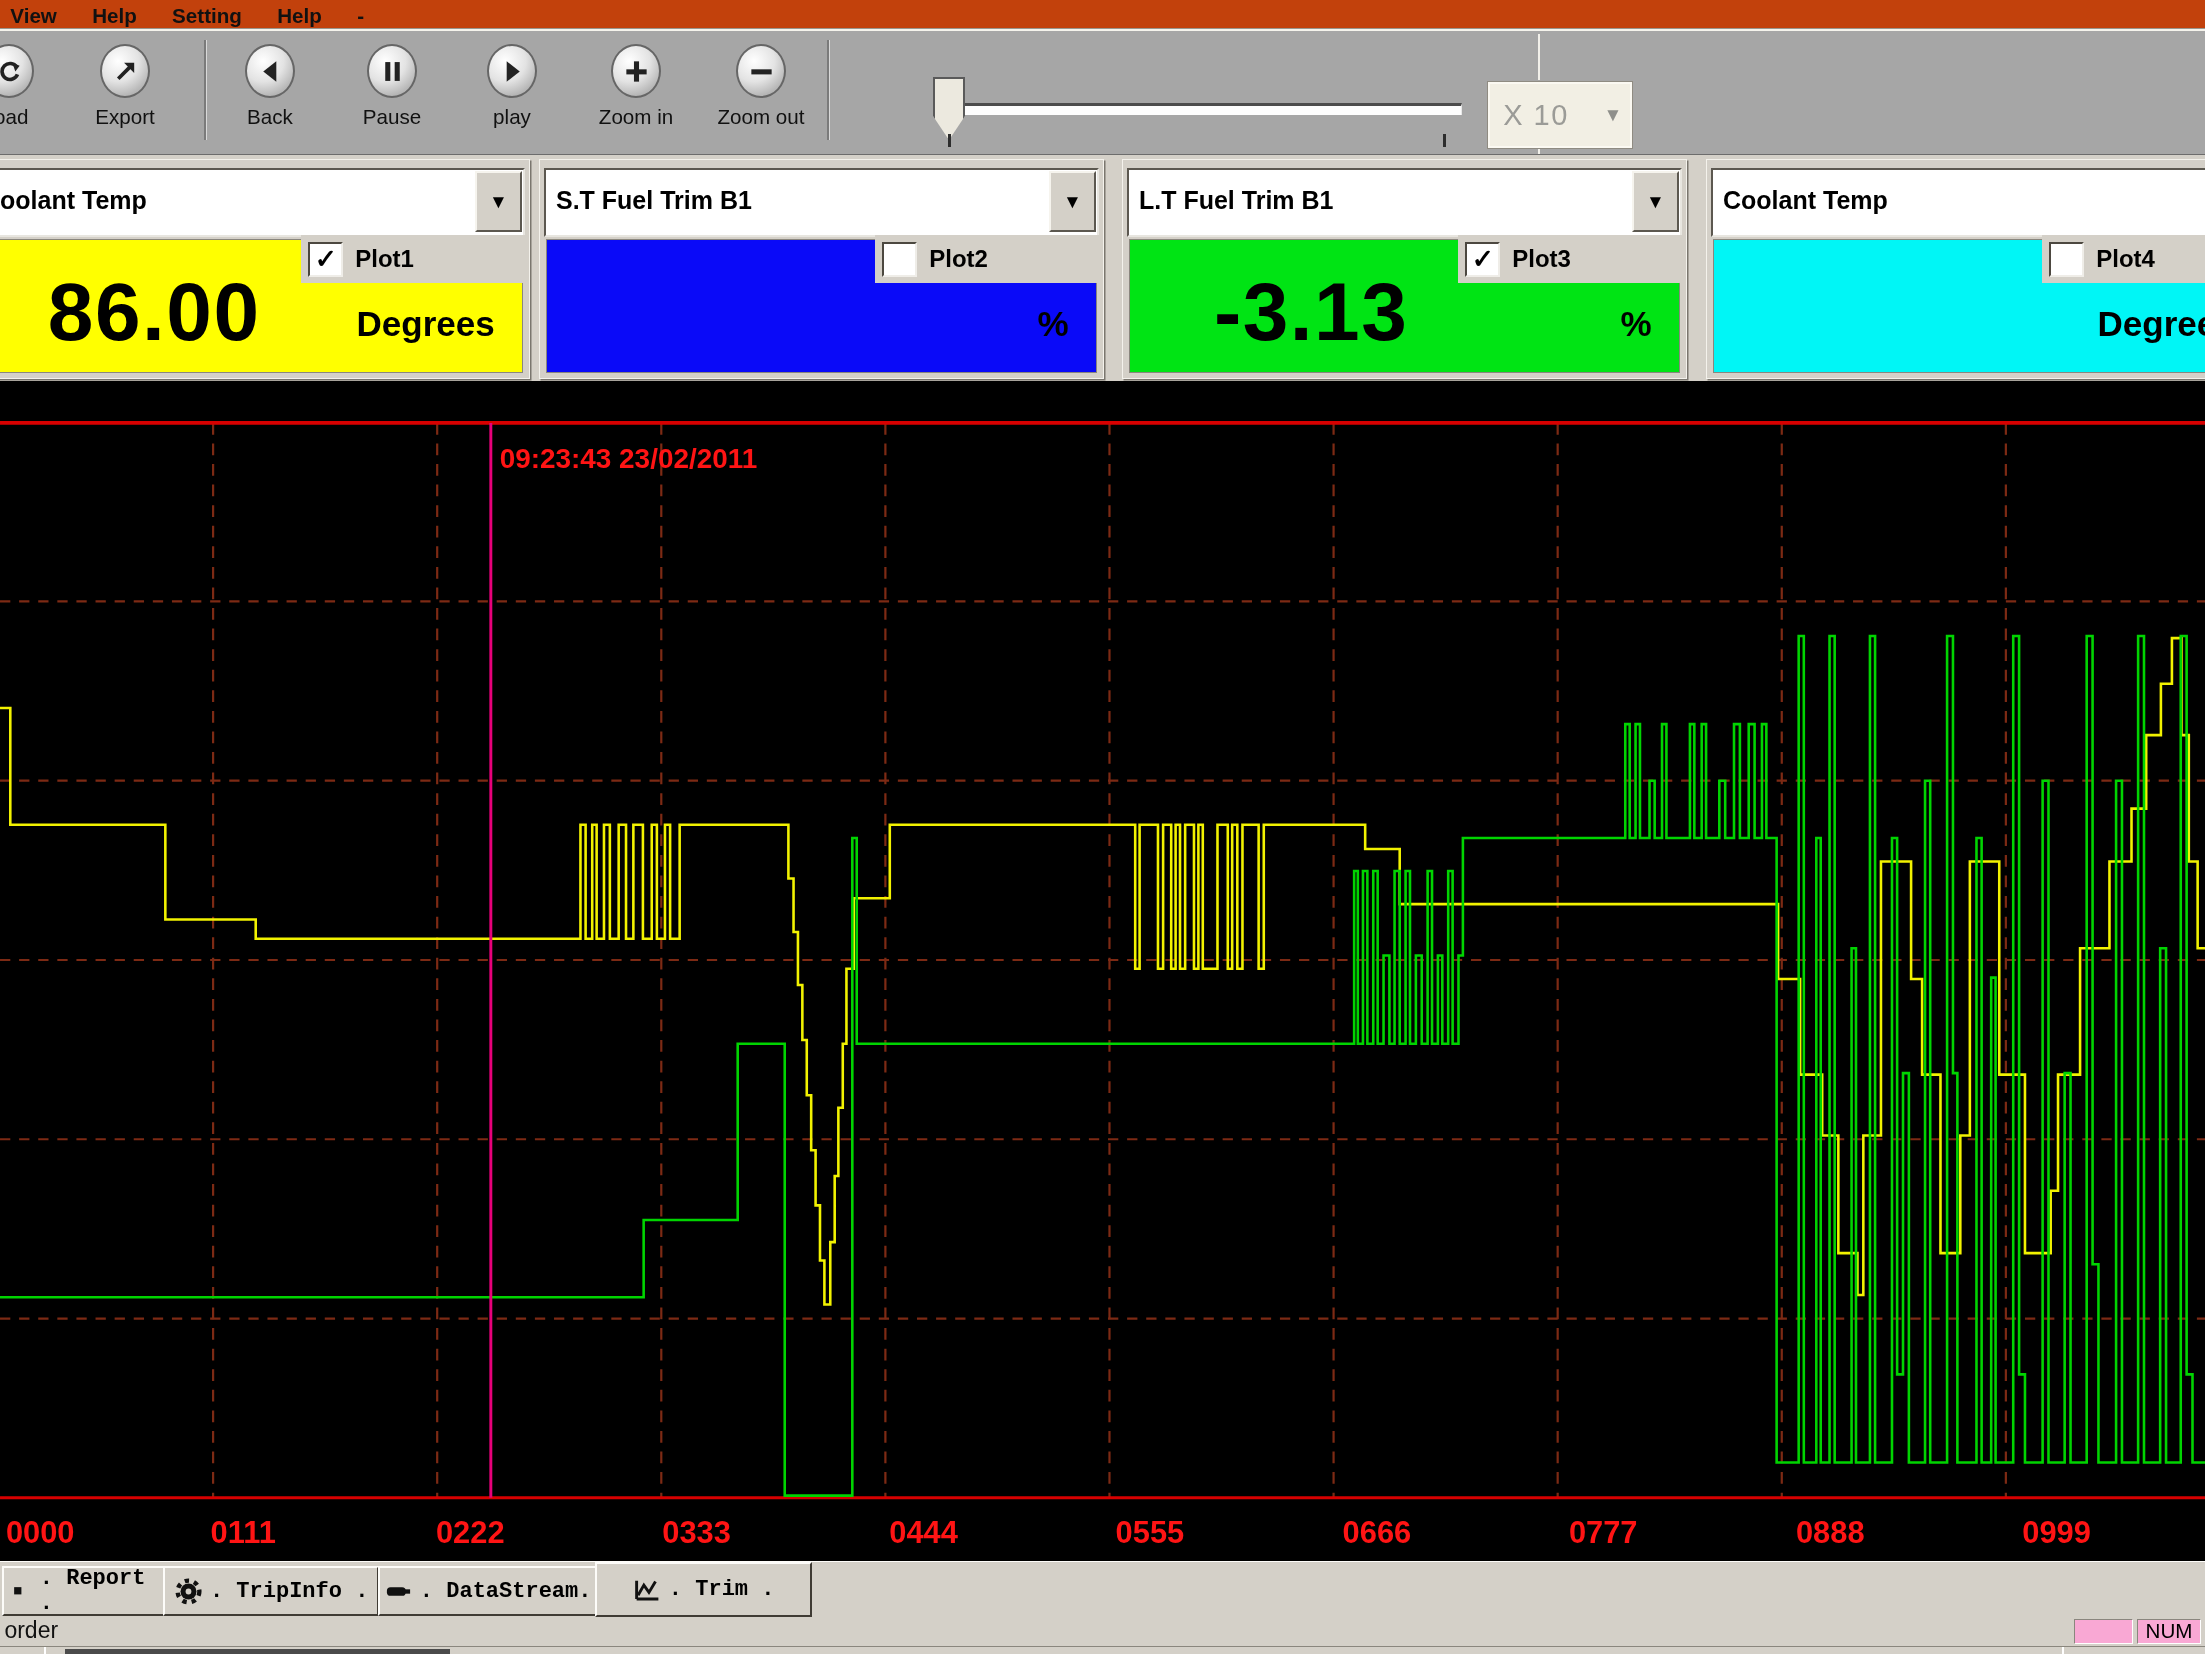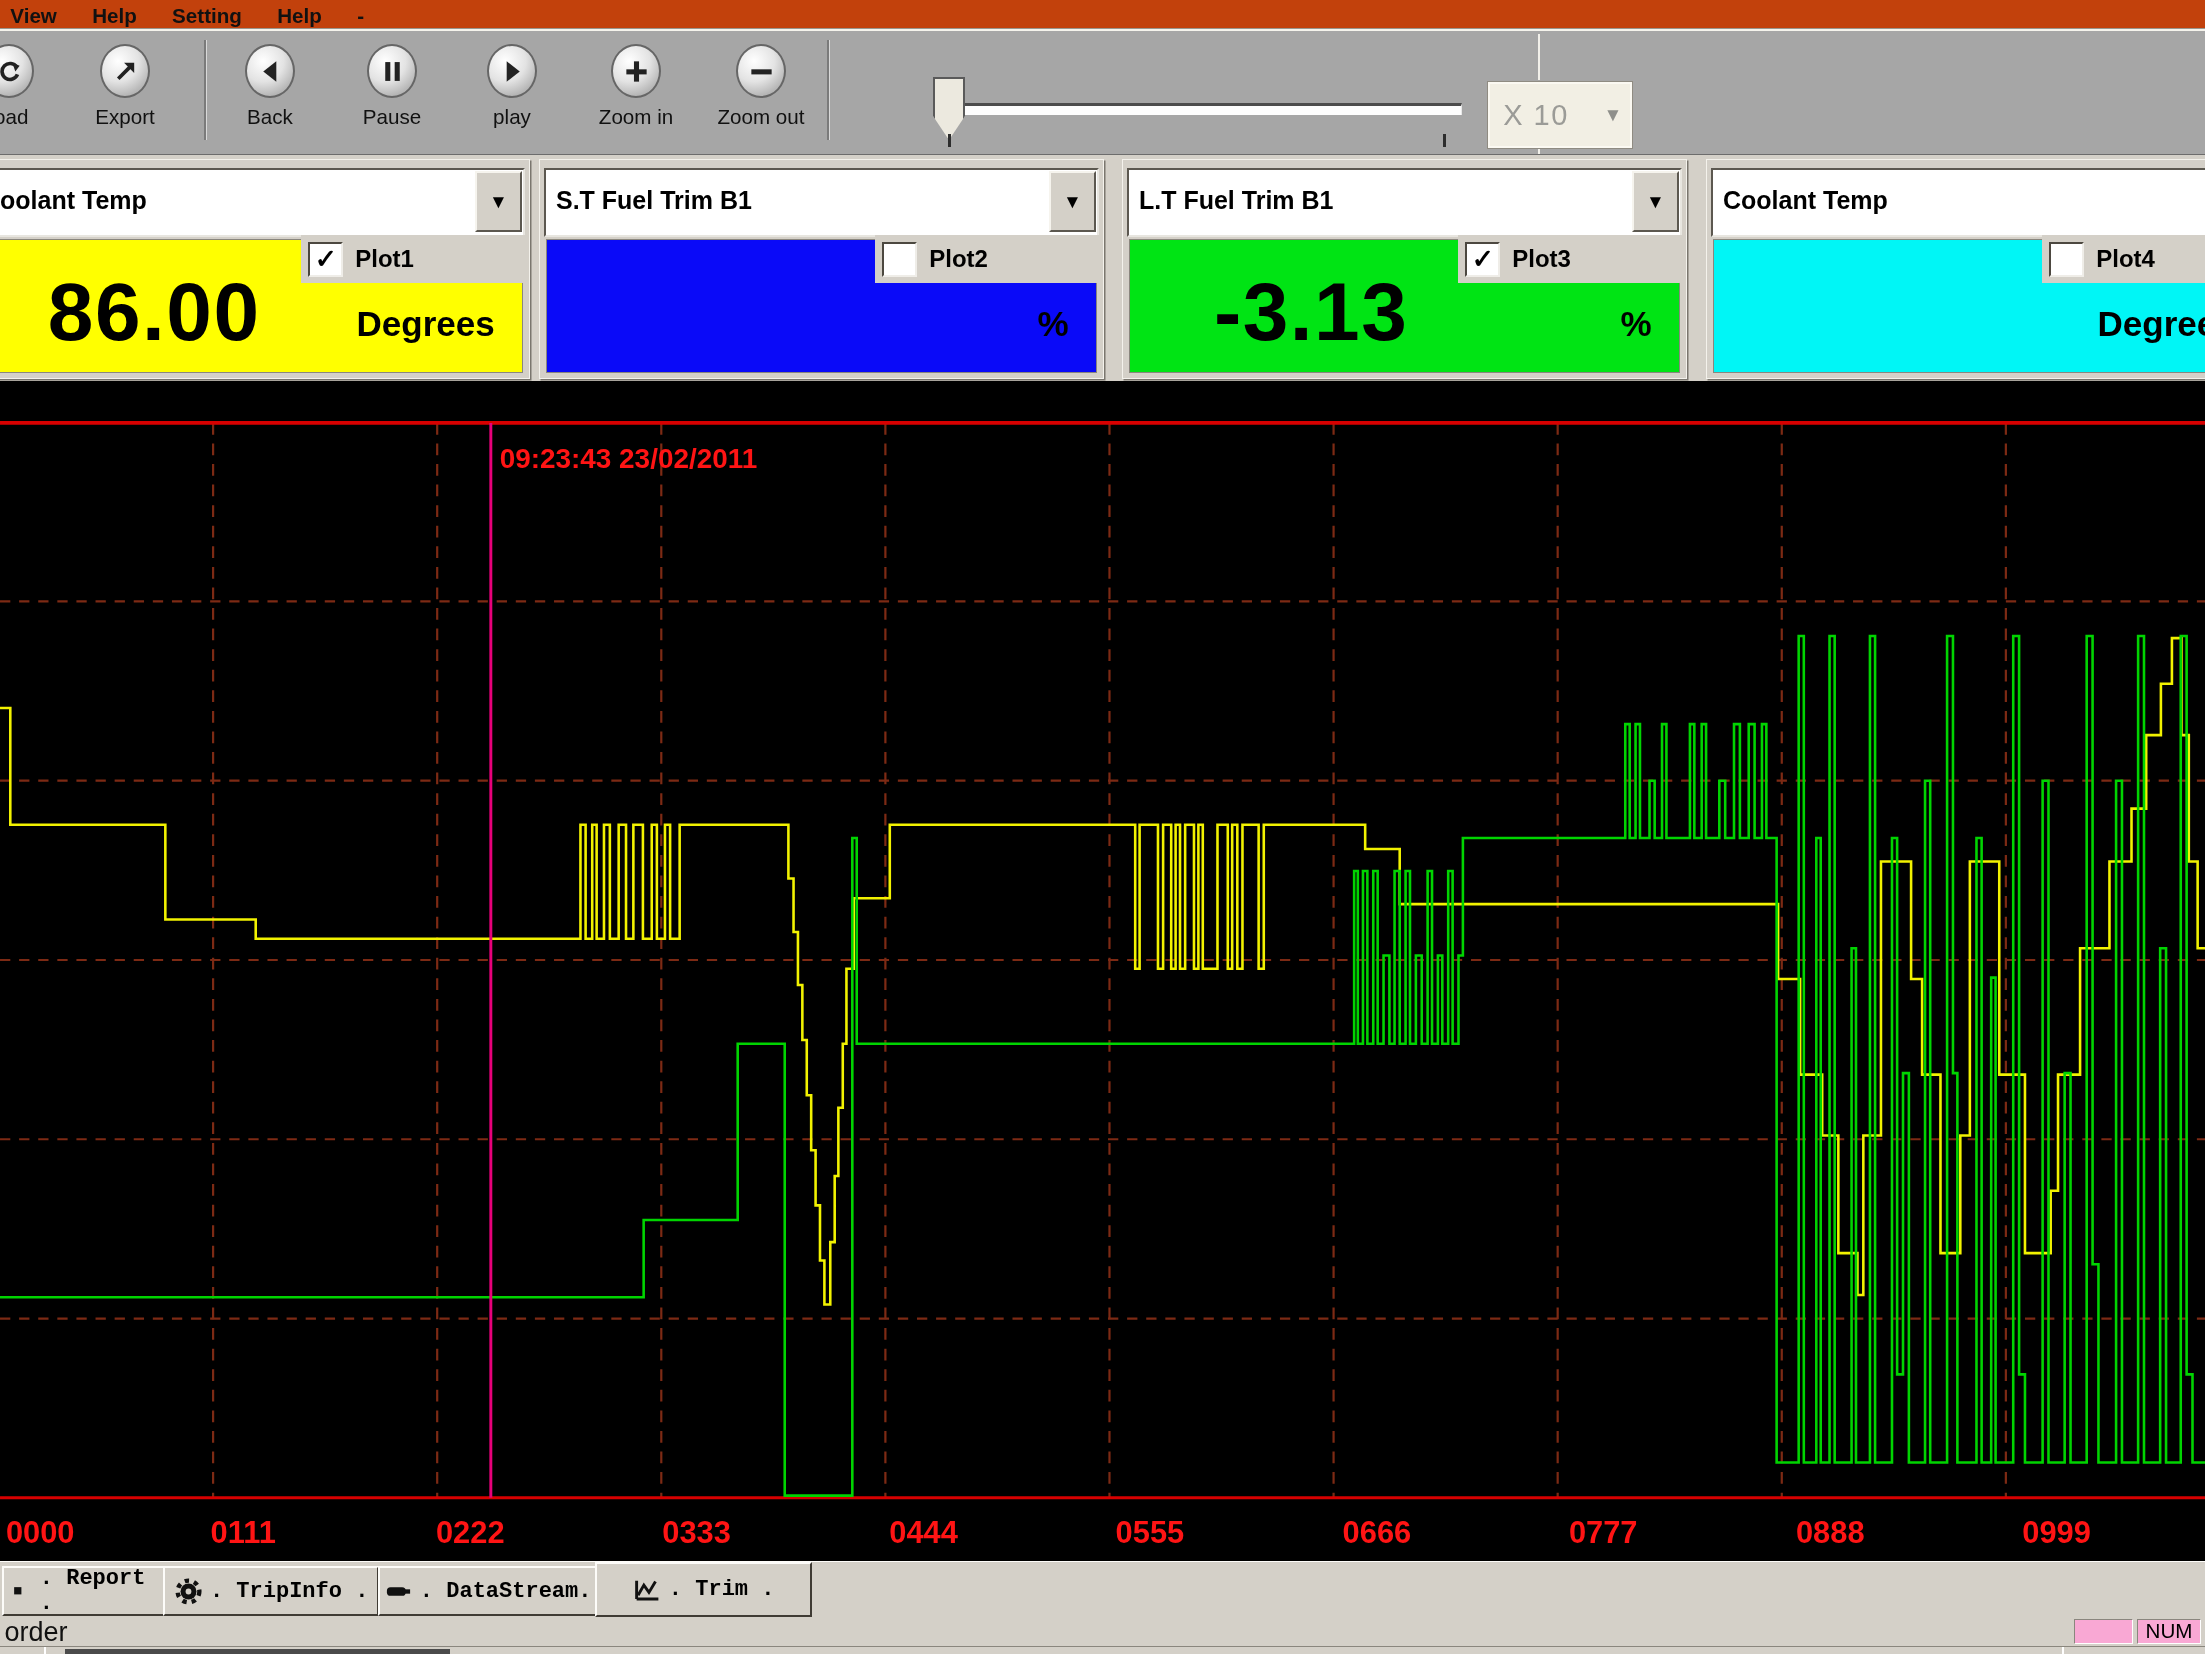--- a/index.html
+++ b/index.html
@@ -57,21 +57,21 @@
   .graph{position:absolute;left:0;top:381px;width:2205px;height:1180px;background:#000;}
   
   .tabbar{position:absolute;left:0;top:1561px;width:2205px;height:56px;background:#d4d0c8;
           border-top:1.5px solid #fdfcf9;}
   .tab{position:absolute;background:#d4d0c8;border:2.2px solid #fdfcf9;border-right-color:#3f3b34;
        border-bottom-color:#3f3b34;display:flex;align-items:center;justify-content:center;
        font-family:"Liberation Mono","DejaVu Sans Mono",monospace;font-weight:bold;font-size:22px;color:#000;}
   .tab .ticon{margin-right:7.3px;display:inline-flex;}
   
   .statusbar{position:absolute;left:0;top:1617px;width:2205px;height:29px;background:#d4d0c8;}
-  .status-text{position:absolute;left:4.4px;top:0px;font-size:27px;color:#111;}
+  .status-text{position:absolute;left:4.4px;top:0px;font-size:23px;color:#111;}
   .status-panel{position:absolute;top:1.5px;height:23.5px;background:#f9a8d4;
                 border:1.5px solid #8a867e;border-right-color:#fff;border-bottom-color:#fff;
                 display:flex;align-items:center;justify-content:center;font-size:20.6px;font-weight:normal;color:#000;}
   .scrollstrip{position:absolute;left:0;top:1646px;width:2205px;height:8px;background:#d4d0c8;
                border-top:1.5px solid #8a867e;}
   .scroll-thumb{position:absolute;left:65px;top:1.5px;width:385px;height:5.9px;background:#4b4b4b;}
   .scroll-edge{position:absolute;top:0;width:2.2px;height:8px;background:#fff;}
 </style>
 </head>
 <body>

